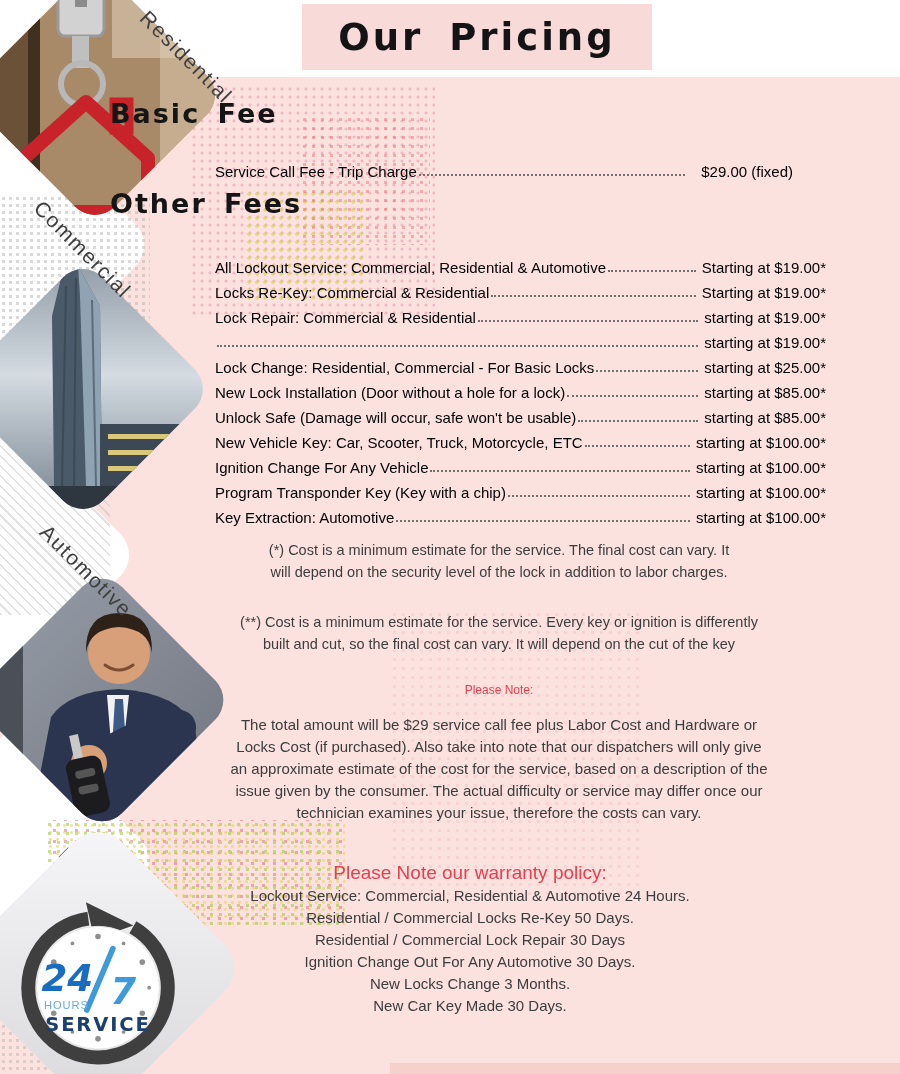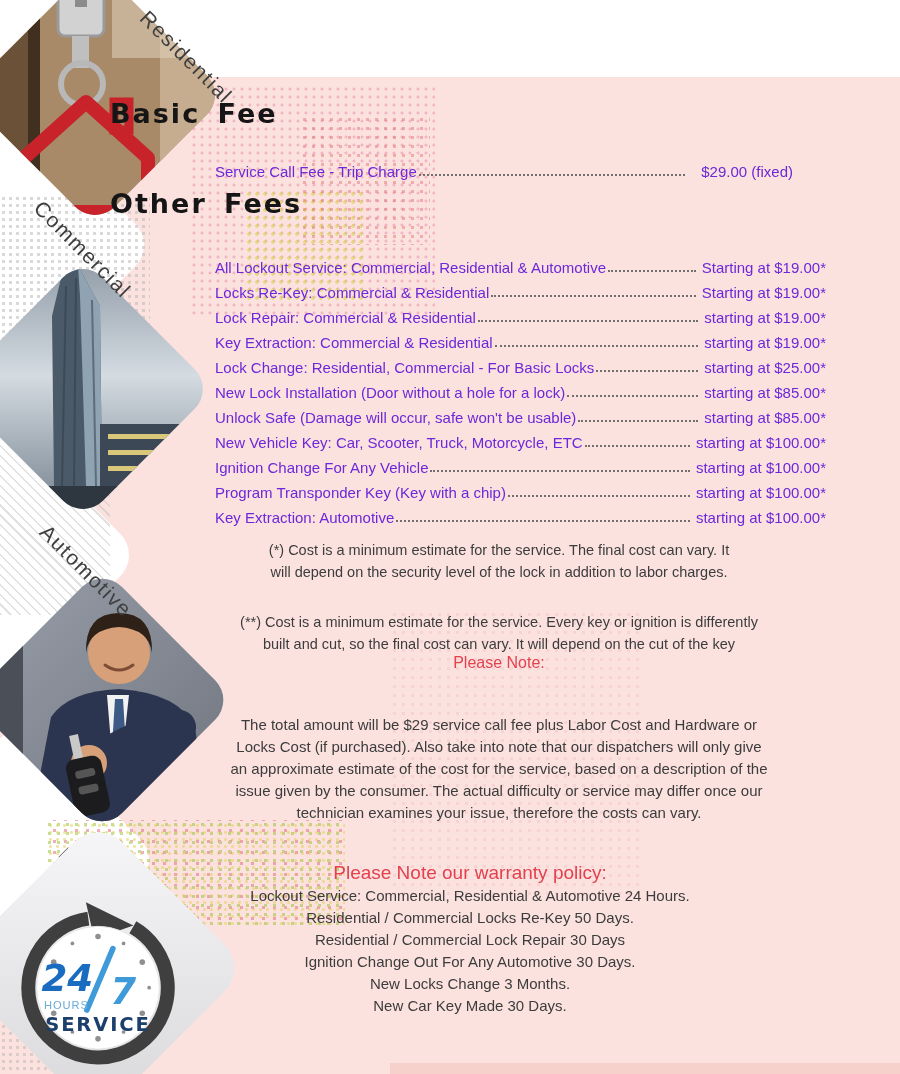--- a/index.html
+++ b/index.html
@@ -69,33 +69,33 @@
   .main  { position:absolute; left:110px; width:720px; }
   .main2 { position:absolute; left:134px; width:730px; }
   .h2 { font-family:"DejaVu Sans", sans-serif; font-weight:bold; font-size:27px;
         letter-spacing:2px; word-spacing:6px; color:#151515; text-align:left; }
   #basic-heading { top:98px; }
   #basic-row     { top:155px; }
   #other-heading { top:188px; }
   #fee-rows      { top:251px; }
 
   .rowwrap { margin-left:105px; width:611px; }
-  .frow { display:flex; align-items:flex-end; height:25px; font-size:15px; color:#6d28d9; }
+  .frow { display:flex; align-items:flex-end; height:25px; font-size:15px; color:#000000; }
   .frow .lbl   { white-space:nowrap; }
   .frow .leader{ flex:1; border-bottom:2px dotted #6f6f6f; margin:0 6px 4px 2px; min-width:20px; }
   .frow .price { white-space:nowrap; }
   #basic-row .rowwrap { width:578px; }
   #basic-row .price { padding-left:10px; }
 
   .note { text-align:center; font-size:14.5px; color:#3c3c3c; }
   .note .nline, .para .nline { height:22px; line-height:22px; }
   #note1 { top:539px; }
   #note2 { top:611px; }
   .red-title { text-align:center; color:#e5404e; }
-  #please-note-title { top:654px; font-size:16px; }
+  #please-note-title { top:683px; font-size:12px; }
   #please-note-lines { top:714px; }
   .para { text-align:center; font-size:15px; color:#3c3c3c; }
   #warranty-title { top:862px; font-size:19px; }
   #warranty-lines { top:885px; }
 </style>
 </head>
 <body>
 
 <div class="page">
   <div class="pink-bg"></div>
@@ -210,20 +210,23 @@
       <circle cx="52.4" cy="76.5" r="3"></circle>
         <circle cx="72.5" cy="56.4" r="2"></circle>
     </g>
     <text x="67" y="108" text-anchor="middle" font-family="DejaVu Sans, sans-serif" font-size="40" font-weight="bold" font-style="italic" fill="#1a6cc0">24</text>
     <line x1="88" y1="128" x2="116" y2="62" stroke="#3e9ad8" stroke-width="6" stroke-linecap="round"></line>
     <text x="127" y="122" text-anchor="middle" font-family="DejaVu Sans, sans-serif" font-size="40" font-weight="bold" font-style="italic" fill="#3e9ad8">7</text>
     <text x="66" y="127" text-anchor="middle" font-family="Liberation Sans, sans-serif" font-size="12" letter-spacing="1" fill="#6aabd8">HOURS</text>
     <text x="100" y="150" text-anchor="middle" font-family="DejaVu Sans, sans-serif" font-size="21" font-weight="bold" letter-spacing="2" fill="#1d3f6b">SERVICE</text>
   </svg>
 
+  <div class="title-box">
+    <h1>Our Pricing</h1>
+  </div>
 
   <div class="main h2" id="basic-heading">Basic Fee</div>
   <div class="main" id="basic-row">
     <div class="rowwrap">
       <div class="frow">
         <span class="lbl">Service Call Fee - Trip Charge</span>
         <span class="leader"></span>
         <span class="price">$29.00 (fixed)</span>
       </div>
     </div>
@@ -245,21 +248,20 @@
           <span class="price">Starting at $19.00*</span>
         </div>
 
         <div class="frow">
           <span class="lbl">Lock Repair: Commercial &amp; Residential</span>
           <span class="leader"></span>
           <span class="price">starting at $19.00*</span>
         </div>
 
         <div class="frow">
-          <span class="lbl">Key Extraction: Commercial &amp; Residential</span>
           <span class="leader"></span>
           <span class="price">starting at $19.00*</span>
         </div>
 
         <div class="frow">
           <span class="lbl">Lock Change: Residential, Commercial - For Basic Locks</span>
           <span class="leader"></span>
           <span class="price">starting at $25.00*</span>
         </div>
 

